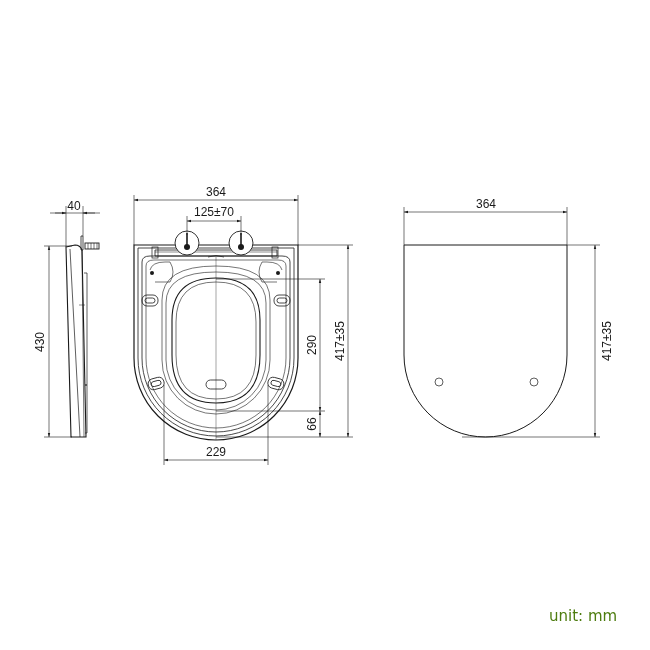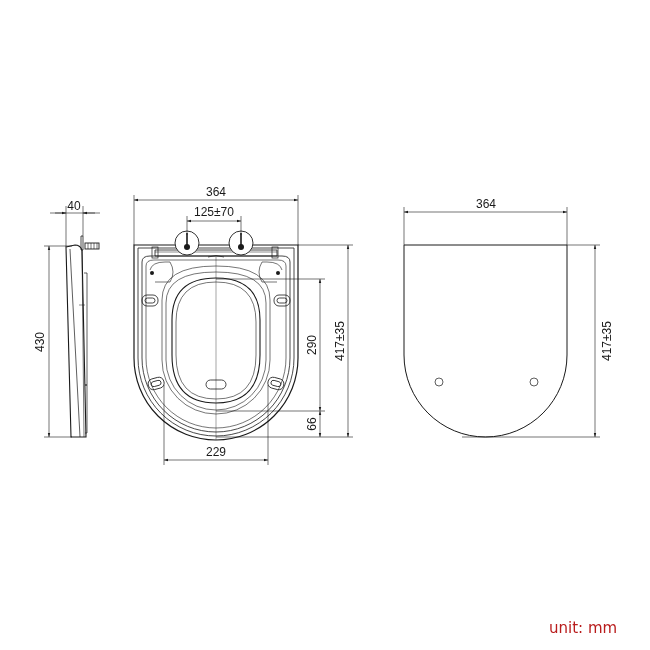--- a/index.html
+++ b/index.html
@@ -1,19 +1,19 @@
 <!DOCTYPE html>
 <html><head>
 <meta charset="utf-8">
 <style>
   html, body { margin: 0; padding: 0; background: #ffffff; }
   body { width: 650px; height: 650px; position: relative; overflow: hidden; font-family: "Liberation Sans", sans-serif; }
   #drawing { position: absolute; left: 0; top: 0; width: 650px; height: 650px; }
   .dim-text { font-family: "Liberation Sans", sans-serif; font-size: 12px; fill: #1a1a1a; }
-  .unit-label { position: absolute; left: 549px; top: 607px; font-size: 15px; color: #b91c1c; font-family: "DejaVu Sans", sans-serif; margin-top: 12px; }
+  .unit-label { position: absolute; left: 549px; top: 607px; font-size: 15px; color: #4d7c0f; font-family: "DejaVu Sans", sans-serif; }
 </style>
 </head>
 <body>
 
 <svg id="drawing" viewBox="0 0 650 650" xmlns="http://www.w3.org/2000/svg">
   <defs>
     <marker id="arr" viewBox="0 0 10 10" refX="10" refY="5" markerWidth="7" markerHeight="7" orient="auto-start-reverse">
       <path d="M0,2 L10,5 L0,8 z" fill="#1a1a1a"></path>
     </marker>
   </defs>

